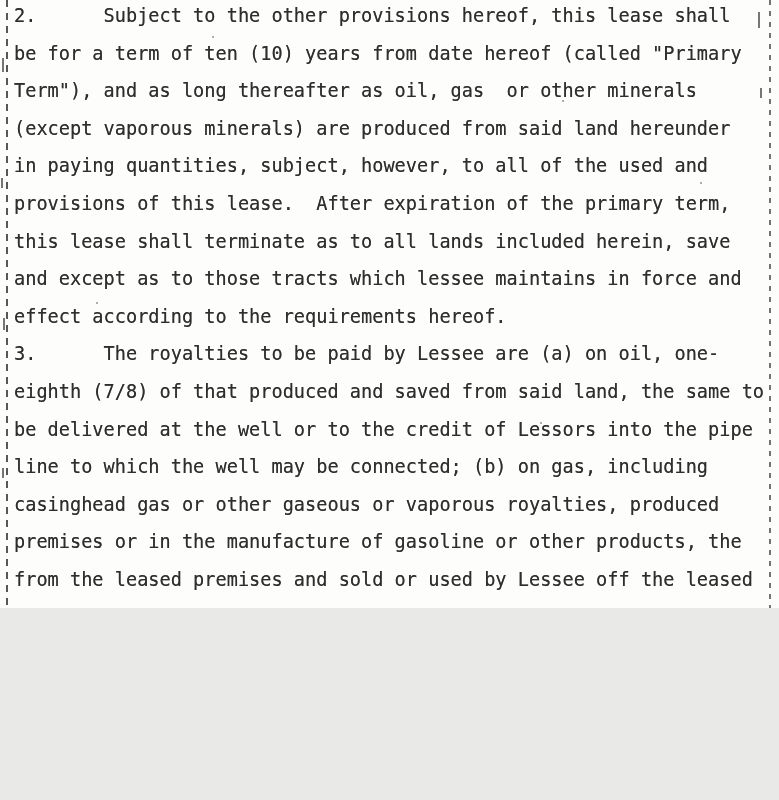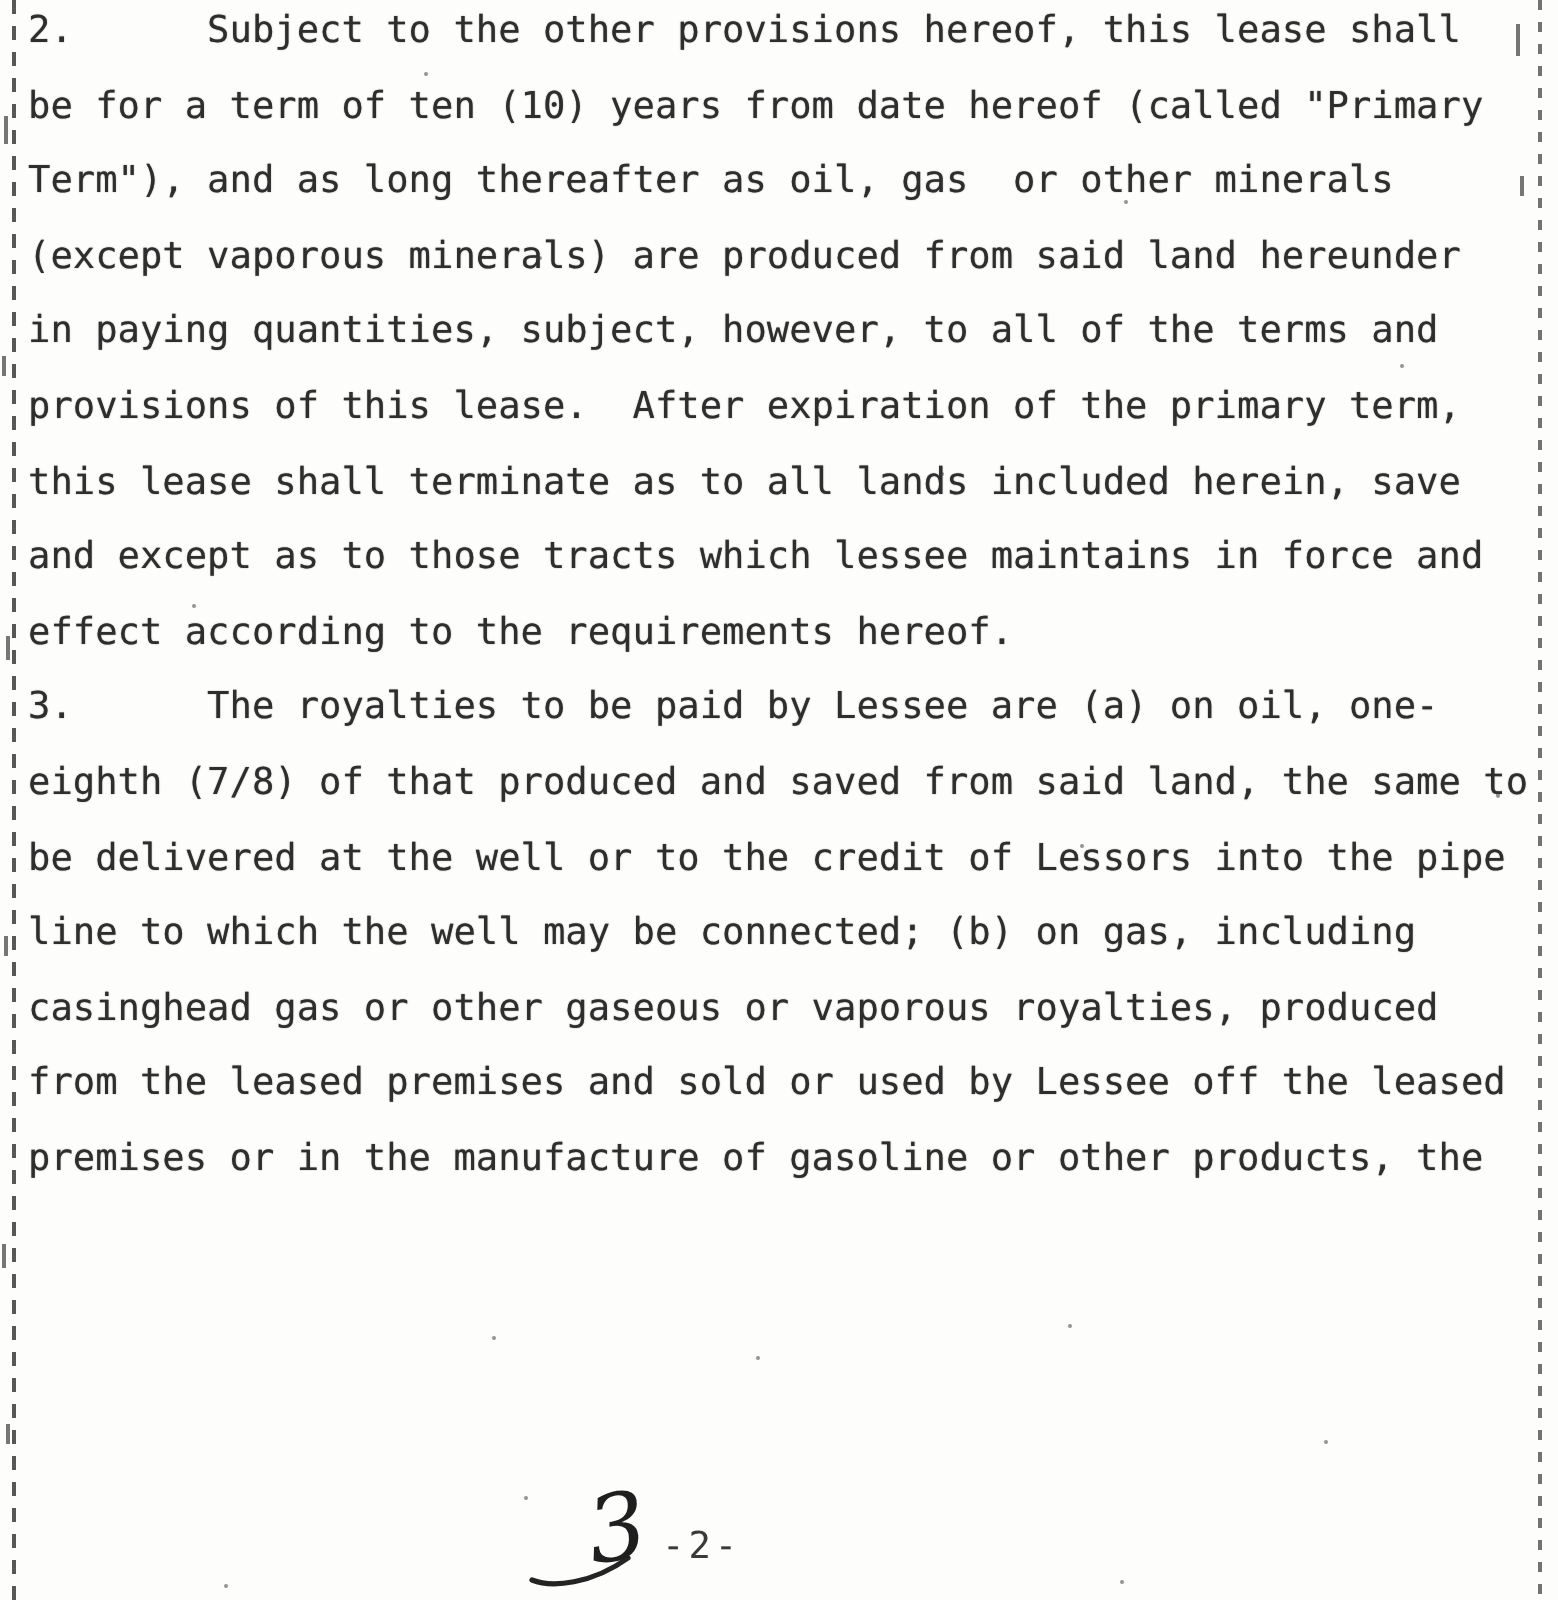--- a/index.html
+++ b/index.html
@@ -3,21 +3,21 @@
 <meta charset="utf-8">
 <style>
   html, body {
     margin: 0;
     padding: 0;
     background: #e9e9e7;
   }
   .page {
     position: relative;
     width: 779px;
-    height: 800px;
+    height: 608px;
     background: #fdfdfc;
     overflow: hidden;
     font-family: "DejaVu Sans Mono", monospace;
   }
   
   .edge-line {
     position: absolute;
     top: 0;
     bottom: 0;
     width: 2px;
@@ -103,32 +103,32 @@
   <div class="edge-tick" style="left:1px; top:622px; height:12px;"></div>
   <div class="edge-tick" style="left:3px; top:712px; height:10px;"></div>
   <div class="edge-tick" style="left:758px; top:12px; height:16px;"></div>
   <div class="edge-tick" style="left:760px; top:88px; height:10px;"></div>
 
   <div class="text-block">
     <span class="line">2.      Subject to the other provisions hereof, this lease shall</span>
     <span class="line">be for a term of ten (10) years from date hereof (called "Primary</span>
     <span class="line">Term"), and as long thereafter as oil, gas  or other minerals</span>
     <span class="line">(except vaporous minerals) are produced from said land hereunder</span>
-    <span class="line">in paying quantities, subject, however, to all of the terms and</span>
+    <span class="line">in paying quantities, subject, however, to all of the used and</span>
     <span class="line">provisions of this lease.  After expiration of the primary term,</span>
     <span class="line">this lease shall terminate as to all lands included herein, save</span>
     <span class="line">and except as to those tracts which lessee maintains in force and</span>
     <span class="line">effect according to the requirements hereof.</span>
     <span class="line">3.      The royalties to be paid by Lessee are (a) on oil, one-</span>
     <span class="line">eighth (7/8) of that produced and saved from said land, the same to</span>
     <span class="line">be delivered at the well or to the credit of Lessors into the pipe</span>
     <span class="line">line to which the well may be connected; (b) on gas, including</span>
     <span class="line">casinghead gas or other gaseous or vaporous royalties, produced</span>
+    <span class="line">premises or in the manufacture of gasoline or other products, the</span>
     <span class="line">from the leased premises and sold or used by Lessee off the leased</span>
-    <span class="line">premises or in the manufacture of gasoline or other products, the</span>
   </div>
 
   <div class="handwritten-wrap">
     <svg width="90" height="66" viewBox="0 0 90 66">
       <path d="M4,58 C14,62 34,60 52,47" fill="none" stroke="#242424" stroke-width="2.6" stroke-linecap="round"></path>
       <text x="32" y="48" transform="rotate(-9 45 33)">3</text>
     </svg>
   </div>
 
   <span class="page-number">-2-</span>

